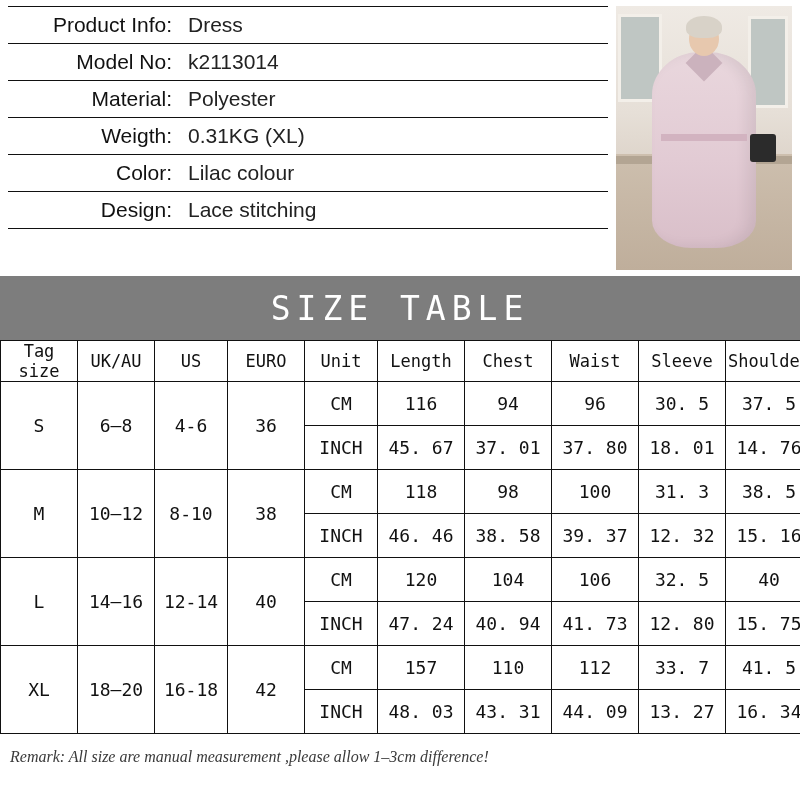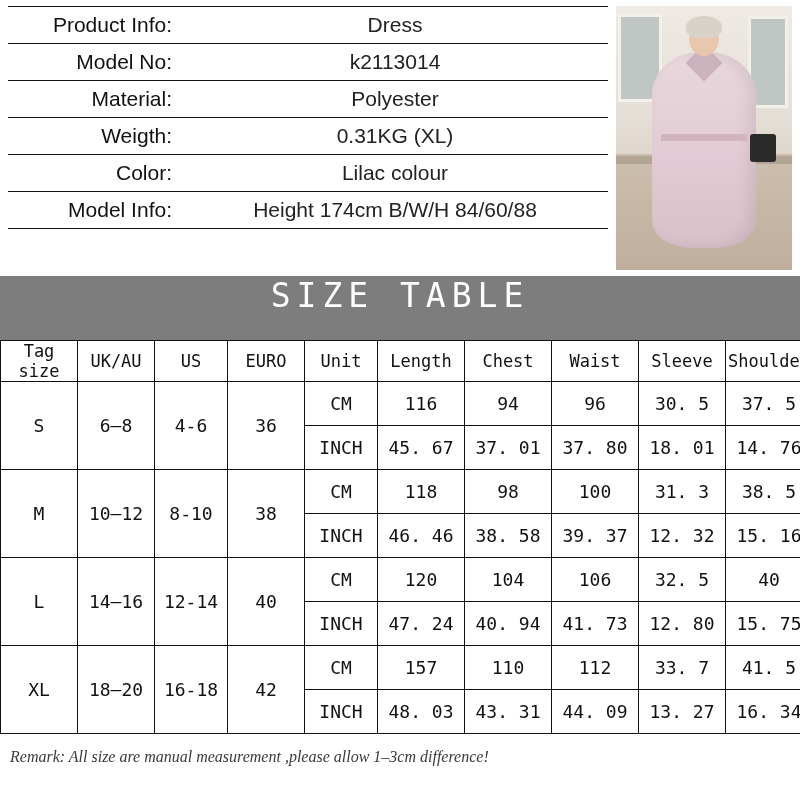--- a/index.html
+++ b/index.html
@@ -48,21 +48,21 @@
   .info-table tr:first-child td {
     border-top: 1px solid #111;
   }
   .info-label {
     width: 158px;
     text-align: right;
     padding-right: 10px !important;
     font-size: 21px;
   }
   .info-value {
-    text-align: center;
+    text-align: left;
     font-size: 19px;
     color: #222;
   }
 
   .photo-wrap {
     flex: 0 0 176px;
     margin-left: 8px;
     height: 264px;
     position: relative;
     overflow: hidden;
@@ -142,20 +142,21 @@
     transform: translateX(-50%);
     width: 86px; height: 7px;
     background: #d2b3c0;
   }
 
   
   .size-band {
     background: #7d7d7d;
     height: 64px;
     display: flex;
+    align-items: center;
     justify-content: center;
     margin: 4px 0 0 0;
   }
   .size-band .title {
     color: #ffffff;
     font-size: 33px;
     letter-spacing: 6px;
     font-family: "DejaVu Sans Mono", monospace;
   }
 
@@ -227,22 +228,22 @@
         </tr>
         <tr>
           <td class="info-label">Weigth:</td>
           <td class="info-value">0.31KG (XL)</td>
         </tr>
         <tr>
           <td class="info-label">Color:</td>
           <td class="info-value">Lilac colour</td>
         </tr>
         <tr>
-          <td class="info-label">Model Info:</td>
-          <td class="info-value">Height 174cm  B/W/H 84/60/88</td>
+          <td class="info-label">Design:</td>
+          <td class="info-value">Lace stitching</td>
         </tr>
       </tbody>
     </table>
 
     <div class="photo-wrap">
       <div class="photo">
         <div class="ph-wall"></div>
         <div class="ph-window left"></div>
         <div class="ph-window right"></div>
         <div class="ph-ground"></div>

